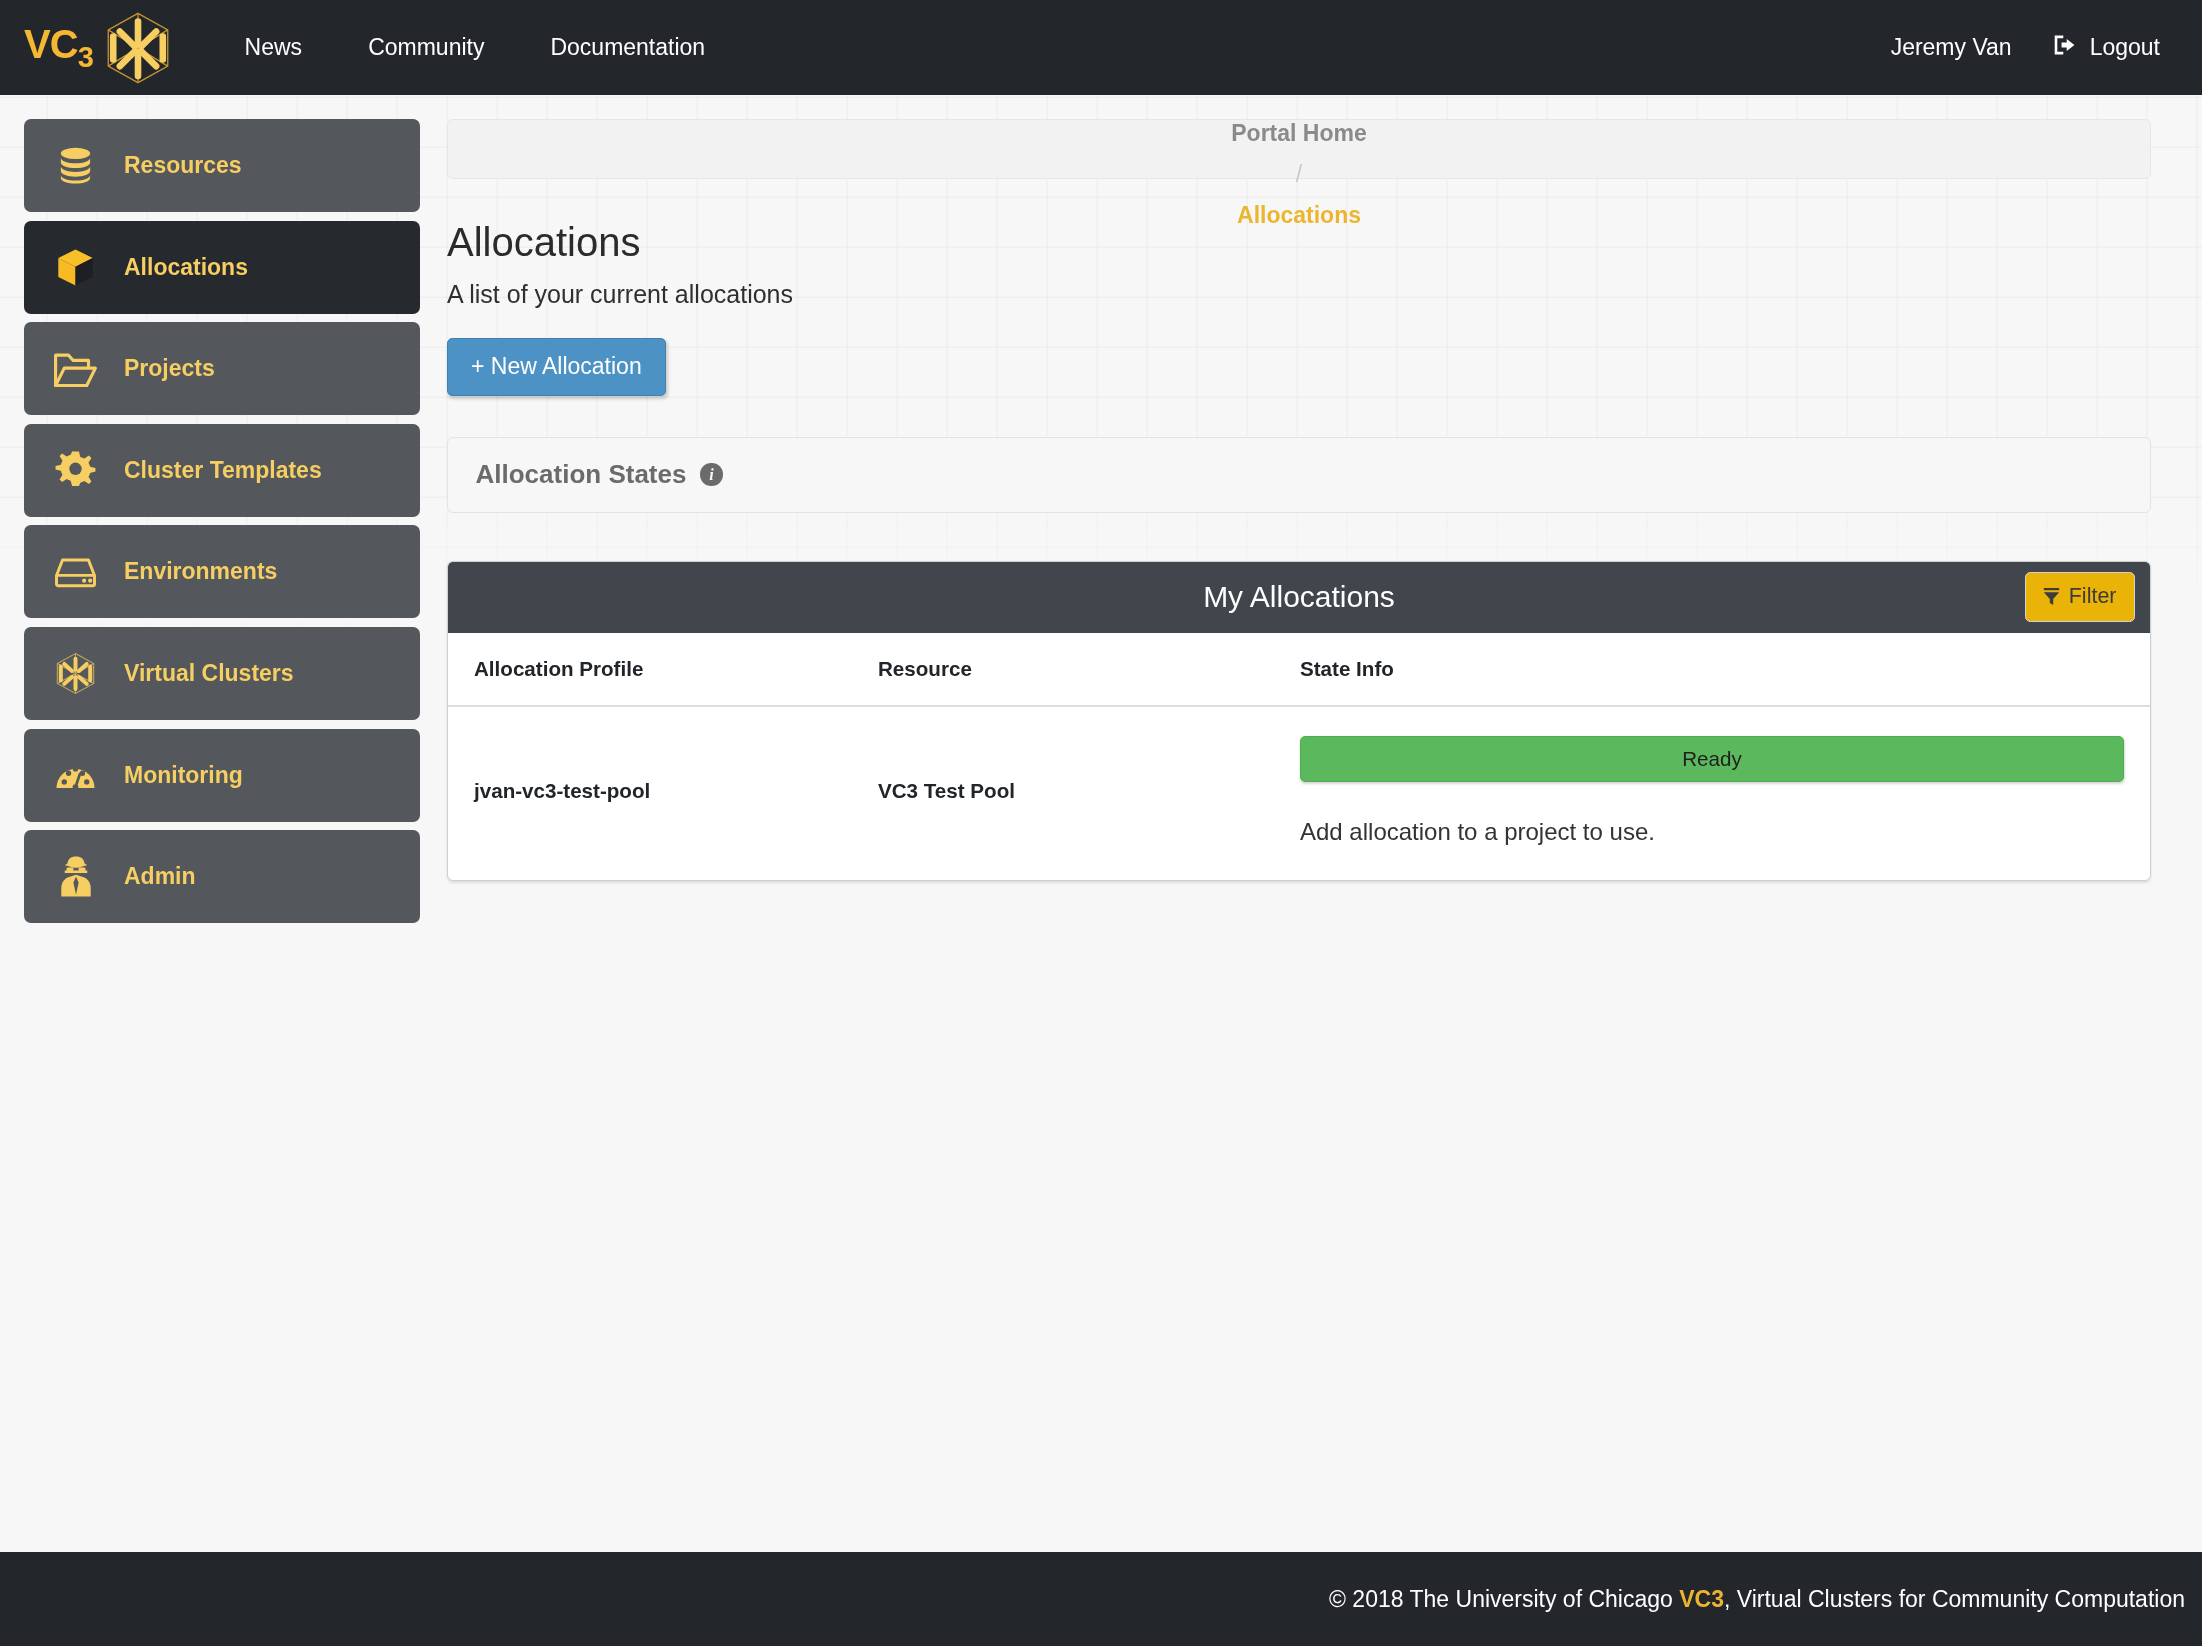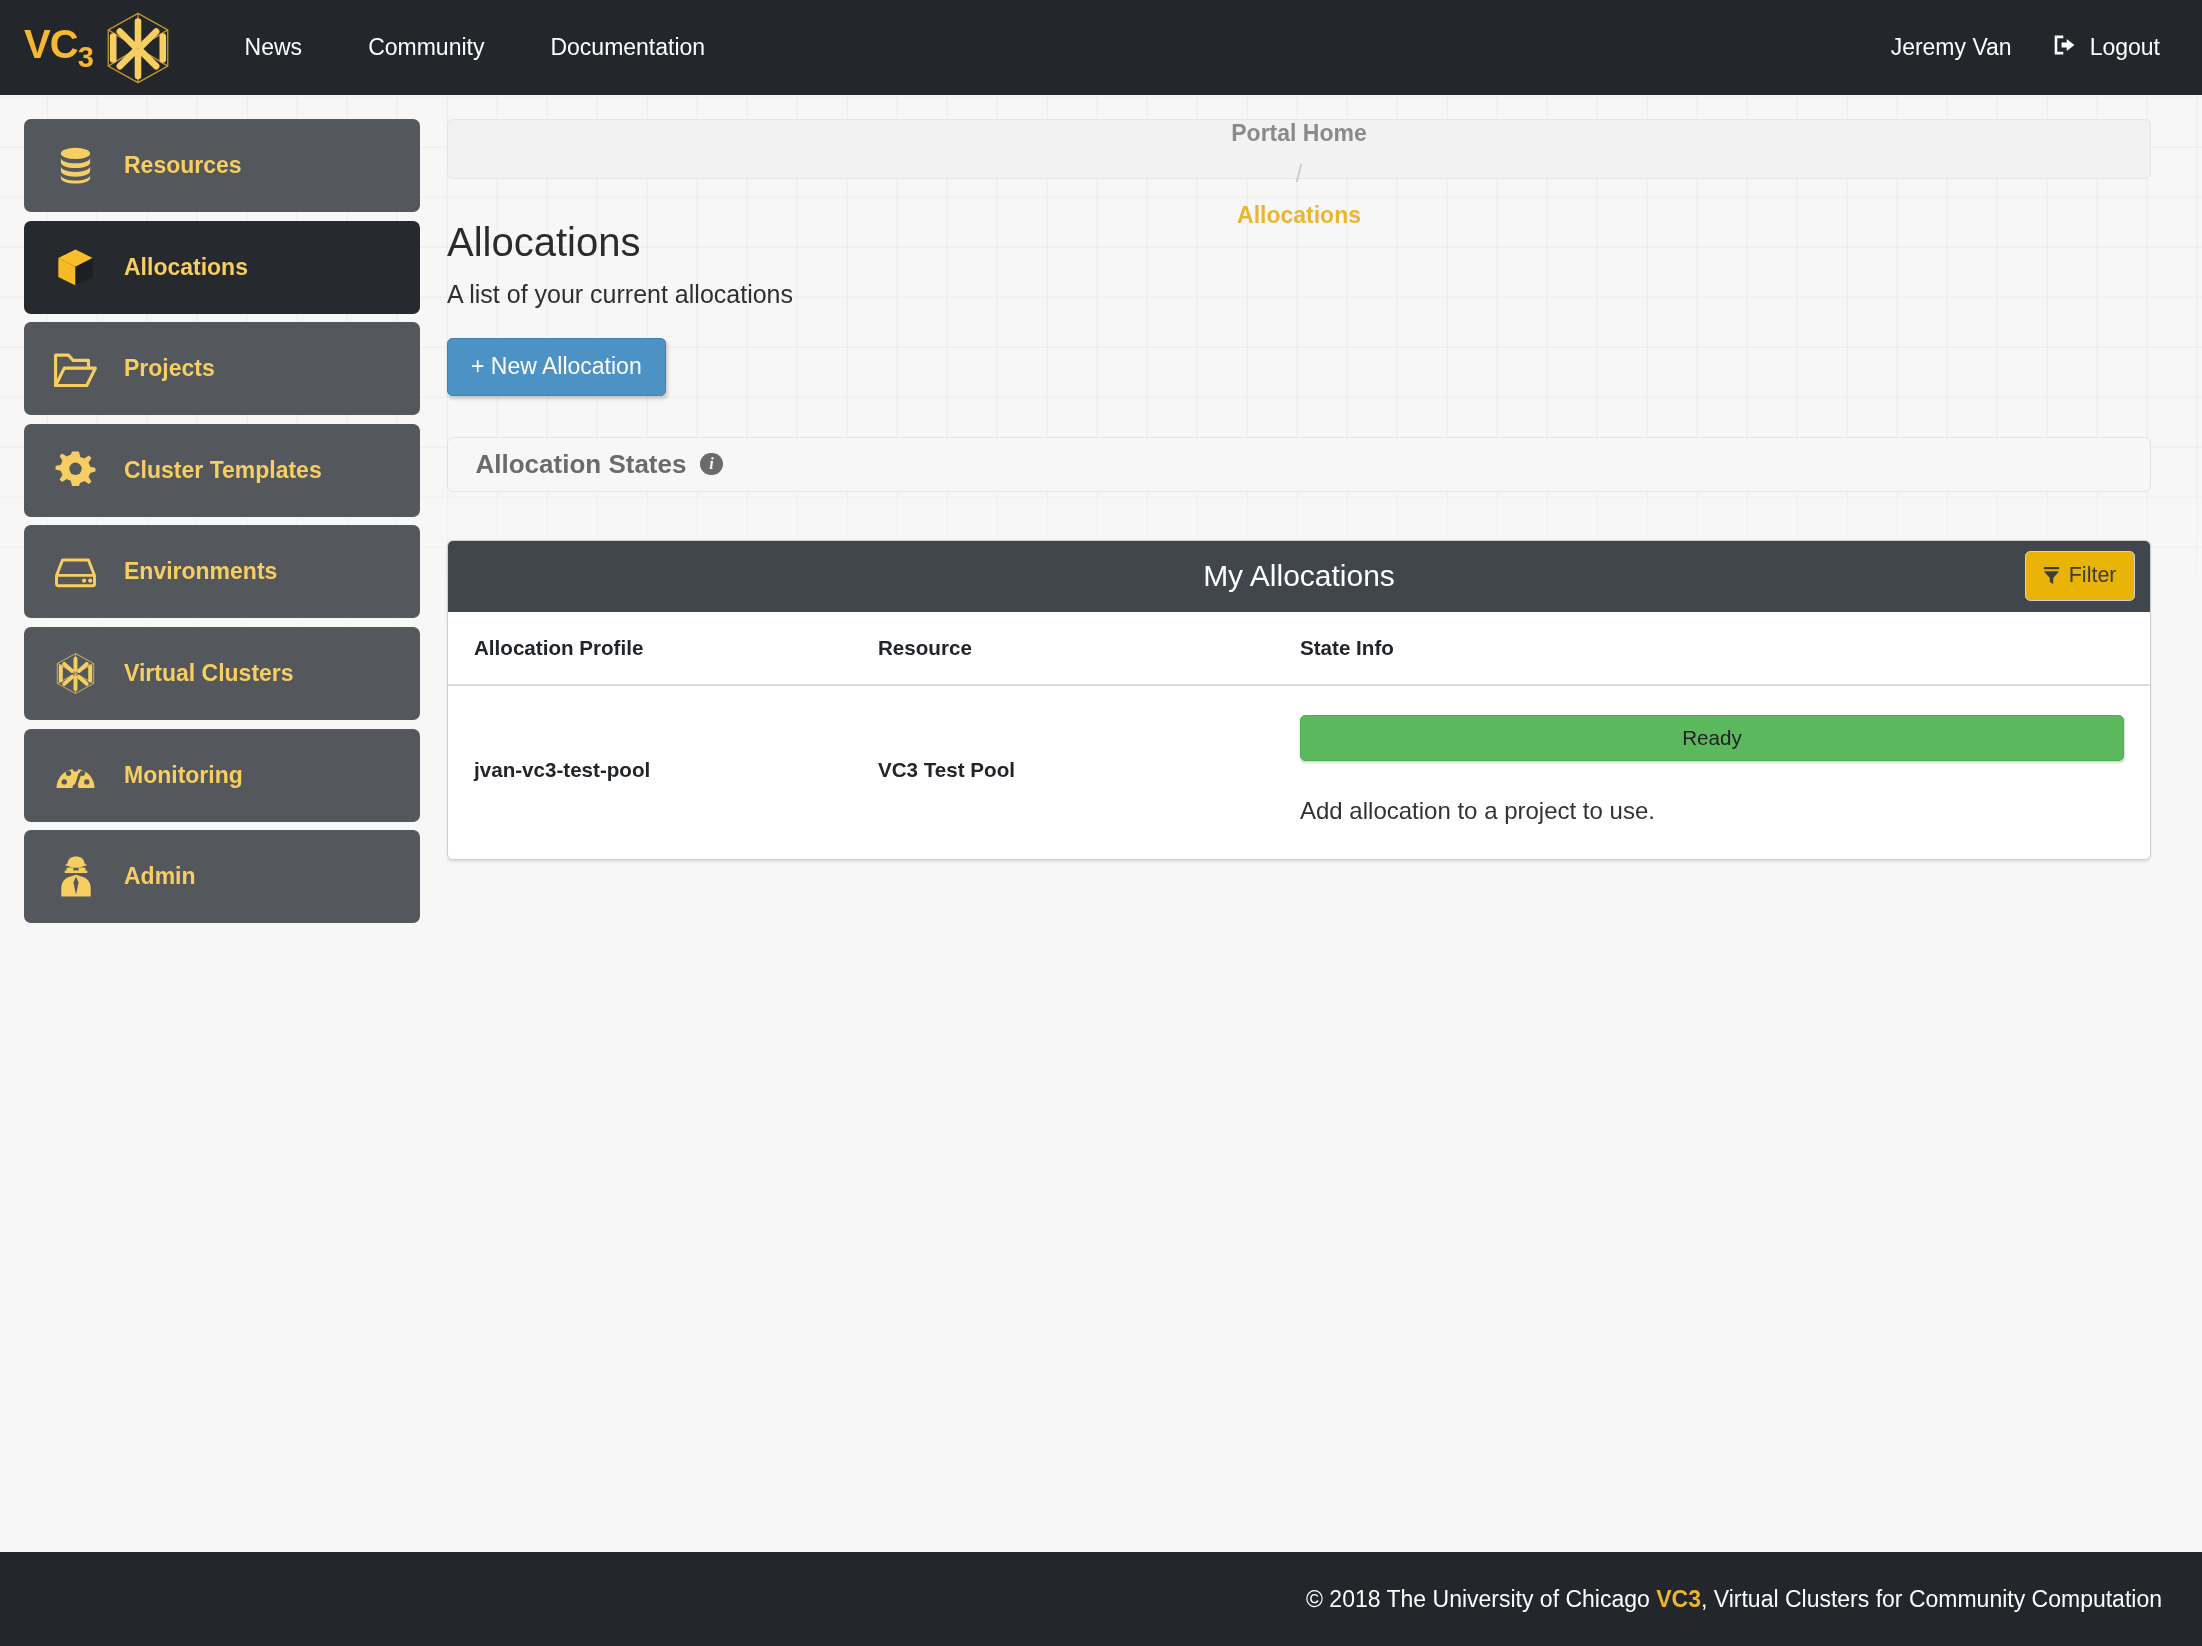--- a/index.html
+++ b/index.html
@@ -125,21 +125,21 @@
     cursor: pointer;
     box-shadow: 1.7px 2.6px 3.4px rgba(0,0,0,0.18);
     display: inline-block;
   }
 
   .states-panel {
     margin-top: 41px;
     background: #f7f7f7;
     border: 0.9px solid #e3e3e3;
     border-radius: 6px;
-    height: 55px;
+    height: 76px;
     display: flex;
     align-items: center;
     padding: 0 27.5px;
     gap: 13.8px;
   }
   .states-title { font-size: 26px; font-weight: bold; color: #6b6b6b; }
   .info-dot {
     width: 22.4px; height: 22.4px; border-radius: 50%;
     background: #6b6b6b; color: #f7f7f7;
     font-size: 16.3px; font-weight: bold; font-style: italic;
@@ -213,21 +213,21 @@
     box-shadow: 0.9px 1.7px 2.6px rgba(0,0,0,0.16);
   }
   .state-note { margin-top: 36px; font-size: 24px; color: #333333; }
 
   
   .footer {
     position: absolute;
     left: 0; bottom: 0; width: 2203px; height: 95px;
     background: #23262b;
     display: flex; align-items: center; justify-content: flex-end;
-    padding-right: 41px;
+    padding-right: 18px;
   }
   .footer-text { color: #ffffff; font-size: 23px; }
   .footer-text .vc3 { color: #ecb52f; font-weight: bold; }
 </style>
 </head>
 <body>
 
 <div class="navbar">
   <div class="brand">
     <div class="brand-text"><span>VC</span><sub>3</sub></div>

